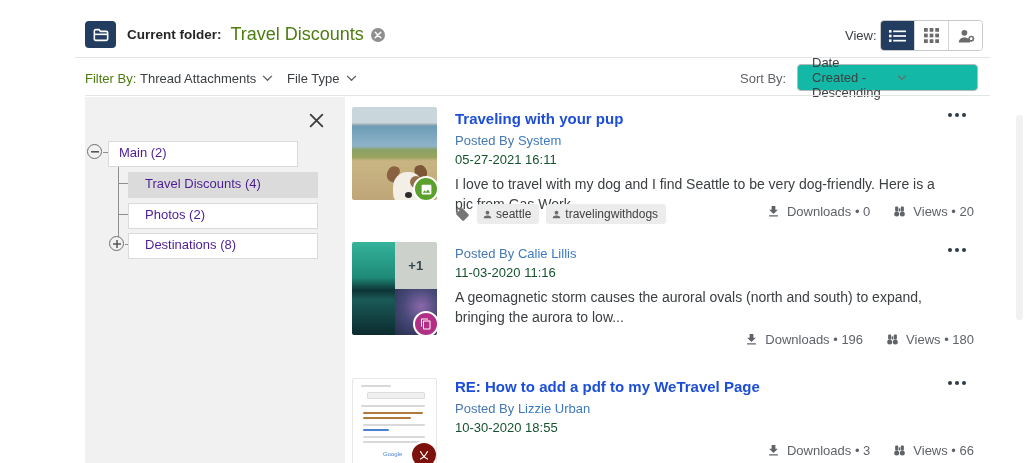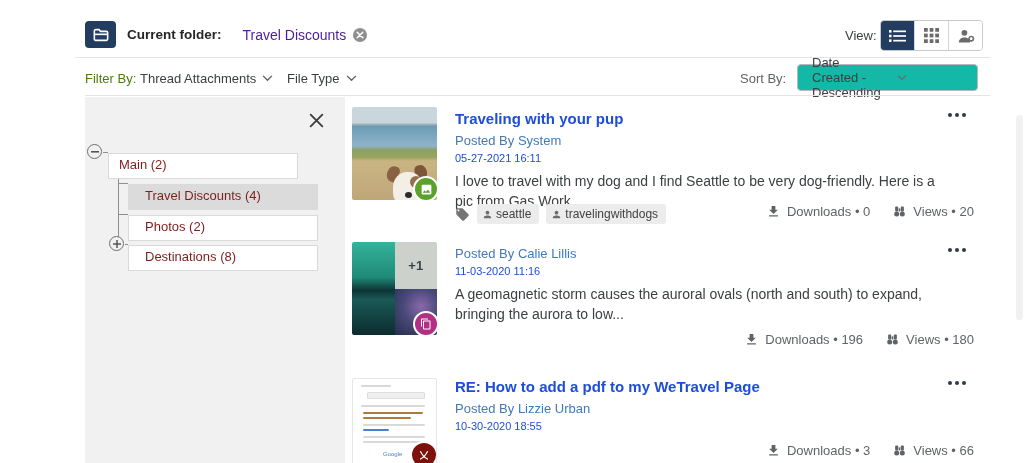--- a/index.html
+++ b/index.html
@@ -6,21 +6,21 @@
   body{
     width:1024px;height:463px;position:relative;overflow:hidden;
     background:#ffffff;font-family:"Liberation Sans",sans-serif;
     -webkit-font-smoothing:antialiased;
   }
 
   
   .topbar{position:absolute;left:85px;top:20px;height:29px;display:flex;align-items:center;}
   .folder-btn{width:31px;height:27px;background:#233d60;border-radius:4px;display:flex;align-items:center;justify-content:center;cursor:pointer;}
   .cf-label{margin-left:11px;font-size:13.5px;font-weight:bold;color:#262626;}
-  .cf-value{margin-left:21px;font-size:14px;color:#4c1d95;}
+  .cf-value{margin-left:9px;font-size:18px;color:#4d7c0f;}
   .x-circle{margin-left:7px;width:14px;height:14px;border-radius:50%;background:#8f8f8f;display:flex;align-items:center;justify-content:center;cursor:pointer;}
 
   .view-label{position:absolute;left:845px;top:28px;font-size:13px;color:#3c4043;}
   .view-group{position:absolute;left:880px;top:20px;height:29px;display:flex;border:1px solid #c9c9c9;border-radius:4px;overflow:hidden;background:#fff;}
   .view-btn{width:33px;height:29px;display:flex;align-items:center;justify-content:center;cursor:pointer;background:#fff;}
   .view-btn + .view-btn{border-left:1px solid #d5d5d5;}
   .view-btn.active{background:#233d60;}
 
   .divider{position:absolute;left:75px;right:34px;height:1px;background:#e4e4e4;}
 
@@ -28,36 +28,36 @@
   .filter-label{position:absolute;left:85px;top:71px;font-size:13px;color:#4d7c0f;}
   .filter-item{position:absolute;top:71px;font-size:13px;color:#3c4043;display:flex;align-items:center;gap:6px;cursor:pointer;}
   .sort-label{position:absolute;left:740px;top:71px;font-size:13px;color:#5f6368;}
   .sort-select{position:absolute;left:791px;top:64px;width:181px;height:27px;border:1px solid #b9b9b9;border-radius:4px;background:#14b8a6;display:flex;align-items:center;cursor:pointer;box-sizing:border-box;margin-left:6px;}
   .sort-select span{margin-left:14px;font-size:13px;color:#3c4043;flex:1;}
   .sort-select .chev{margin-right:9px;}
 
   
   .side-panel{position:absolute;left:85px;top:97px;width:260px;height:366px;background:#f1f1f1;}
   .panel-close{position:absolute;left:223px;top:15px;width:17px;height:17px;cursor:pointer;}
-  .tree-box{position:absolute;height:26px;line-height:22px;font-size:13px;color:#7f1d1d;box-sizing:border-box;cursor:pointer;white-space:nowrap;overflow:hidden;margin-top:12px;}
+  .tree-box{position:absolute;height:26px;line-height:22px;font-size:13px;color:#4c1d95;box-sizing:border-box;cursor:pointer;white-space:nowrap;overflow:hidden;}
   .tree-root{left:23px;top:44px;width:190px;background:#fff;border:1px solid #dadada;padding-left:10px;}
   .tree-child{left:43px;width:190px;background:#fff;border:1px solid #dadada;padding-left:16px;}
   .tree-child.selected{background:#dbdbdb;border-color:#dbdbdb;}
   .tline{position:absolute;background:#8f8f8f;}
   .tree-toggle{position:absolute;width:15px;height:15px;border:1px solid #6f6f6f;border-radius:50%;background:#f1f1f1;display:flex;align-items:center;justify-content:center;cursor:pointer;box-sizing:border-box;}
 
   
   .post{position:absolute;left:352px;width:626px;}
   .thumb{position:absolute;left:0;top:2px;width:85px;height:93px;border-radius:2px;overflow:hidden;cursor:pointer;}
   .badge{position:absolute;right:-2px;bottom:-2px;width:26px;height:26px;border-radius:50%;border:2px solid #fff;display:flex;align-items:center;justify-content:center;box-sizing:border-box;}
   .post-body{position:absolute;left:103px;top:0;right:0;}
   .p-title{font-size:15px;font-weight:bold;color:#1d4ed8;margin-top:5px;cursor:pointer;}
   .p-posted{font-size:13px;color:#4678b2;margin-top:6px;}
   .p-author{color:#3d7ac0;cursor:pointer;}
-  .p-date{font-size:11px;color:#1d4ed8;margin-top:4px;}
+  .p-date{font-size:13px;color:#14532d;margin-top:4px;}
   .p-excerpt{font-size:14px;color:#3c4043;margin-top:7px;line-height:20px;max-width:497px;}
   .more{position:absolute;right:12px;top:8px;display:flex;gap:3px;cursor:pointer;}
   .more i{width:4px;height:4px;border-radius:50%;background:#2e3a46;display:block;}
   .post-footer{position:absolute;left:103px;right:4px;display:flex;align-items:flex-start;}
   .tags{display:flex;align-items:center;gap:7px;}
   .chip{display:flex;align-items:center;gap:3px;background:#ececec;border-radius:3px;padding:3px 8px 3px 5px;font-size:12px;color:#424242;cursor:pointer;}
   .stats{margin-left:auto;display:flex;align-items:center;gap:22px;}
   .stat{display:flex;align-items:center;gap:6px;font-size:13px;color:#5f6368;}
 
   

